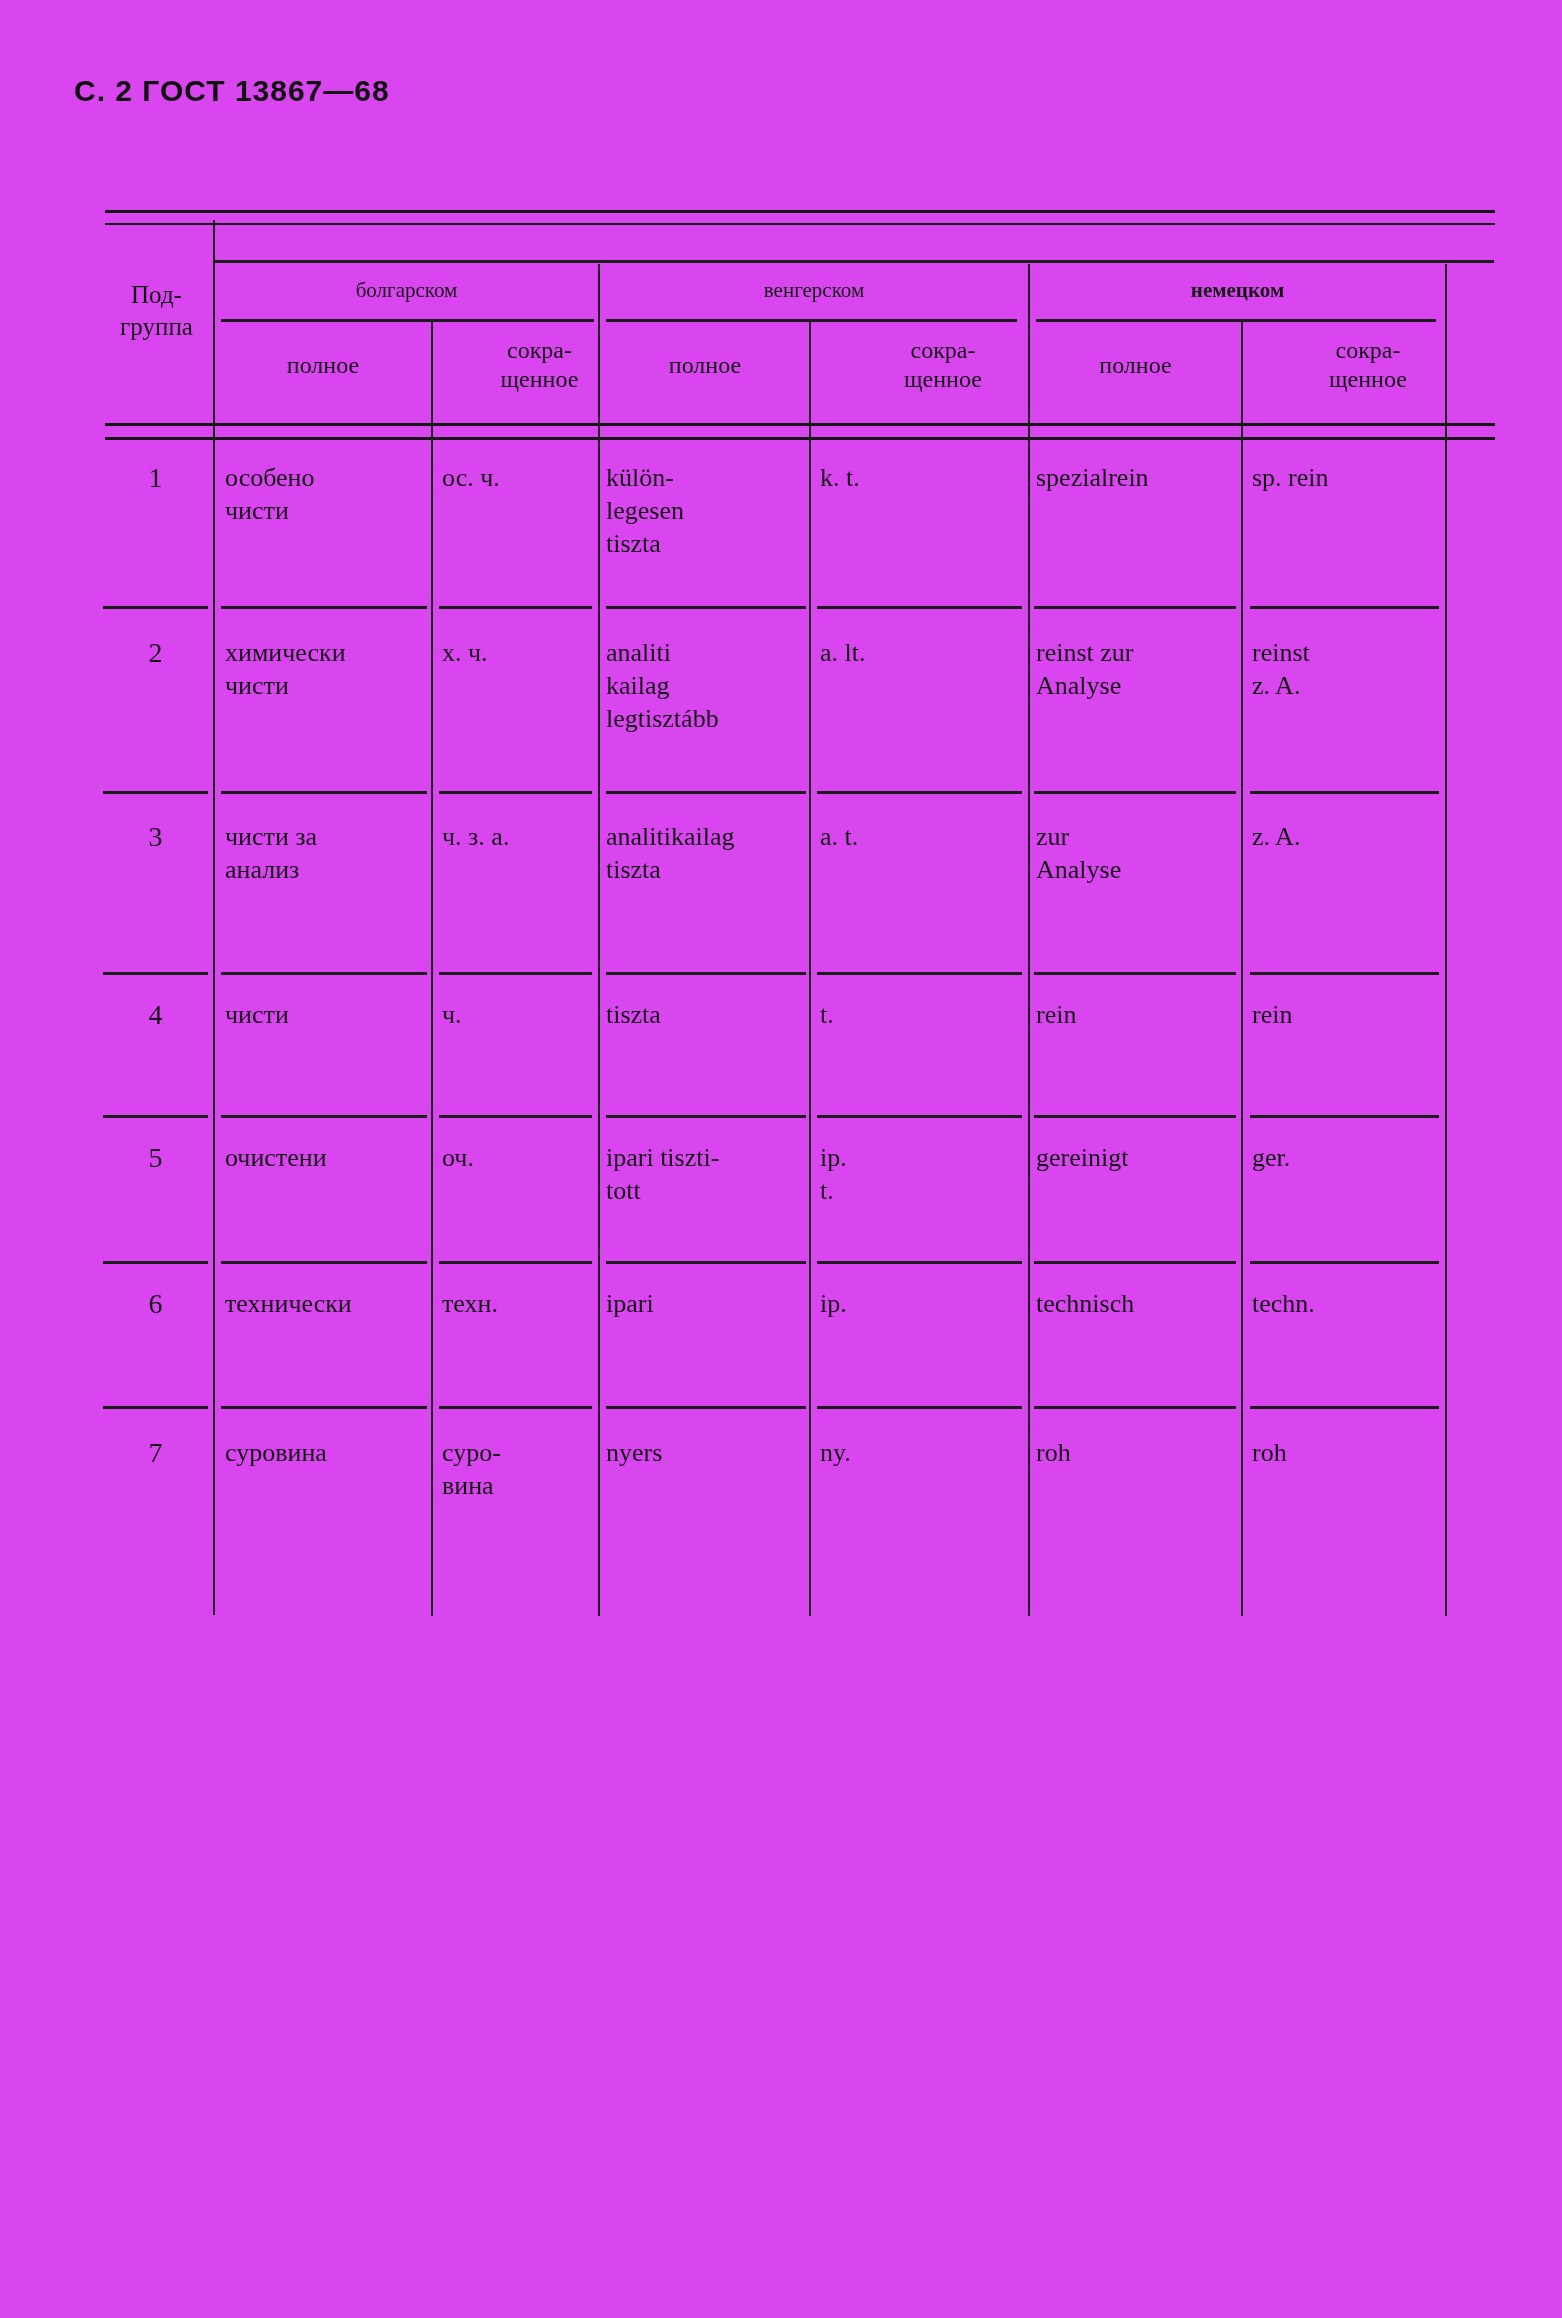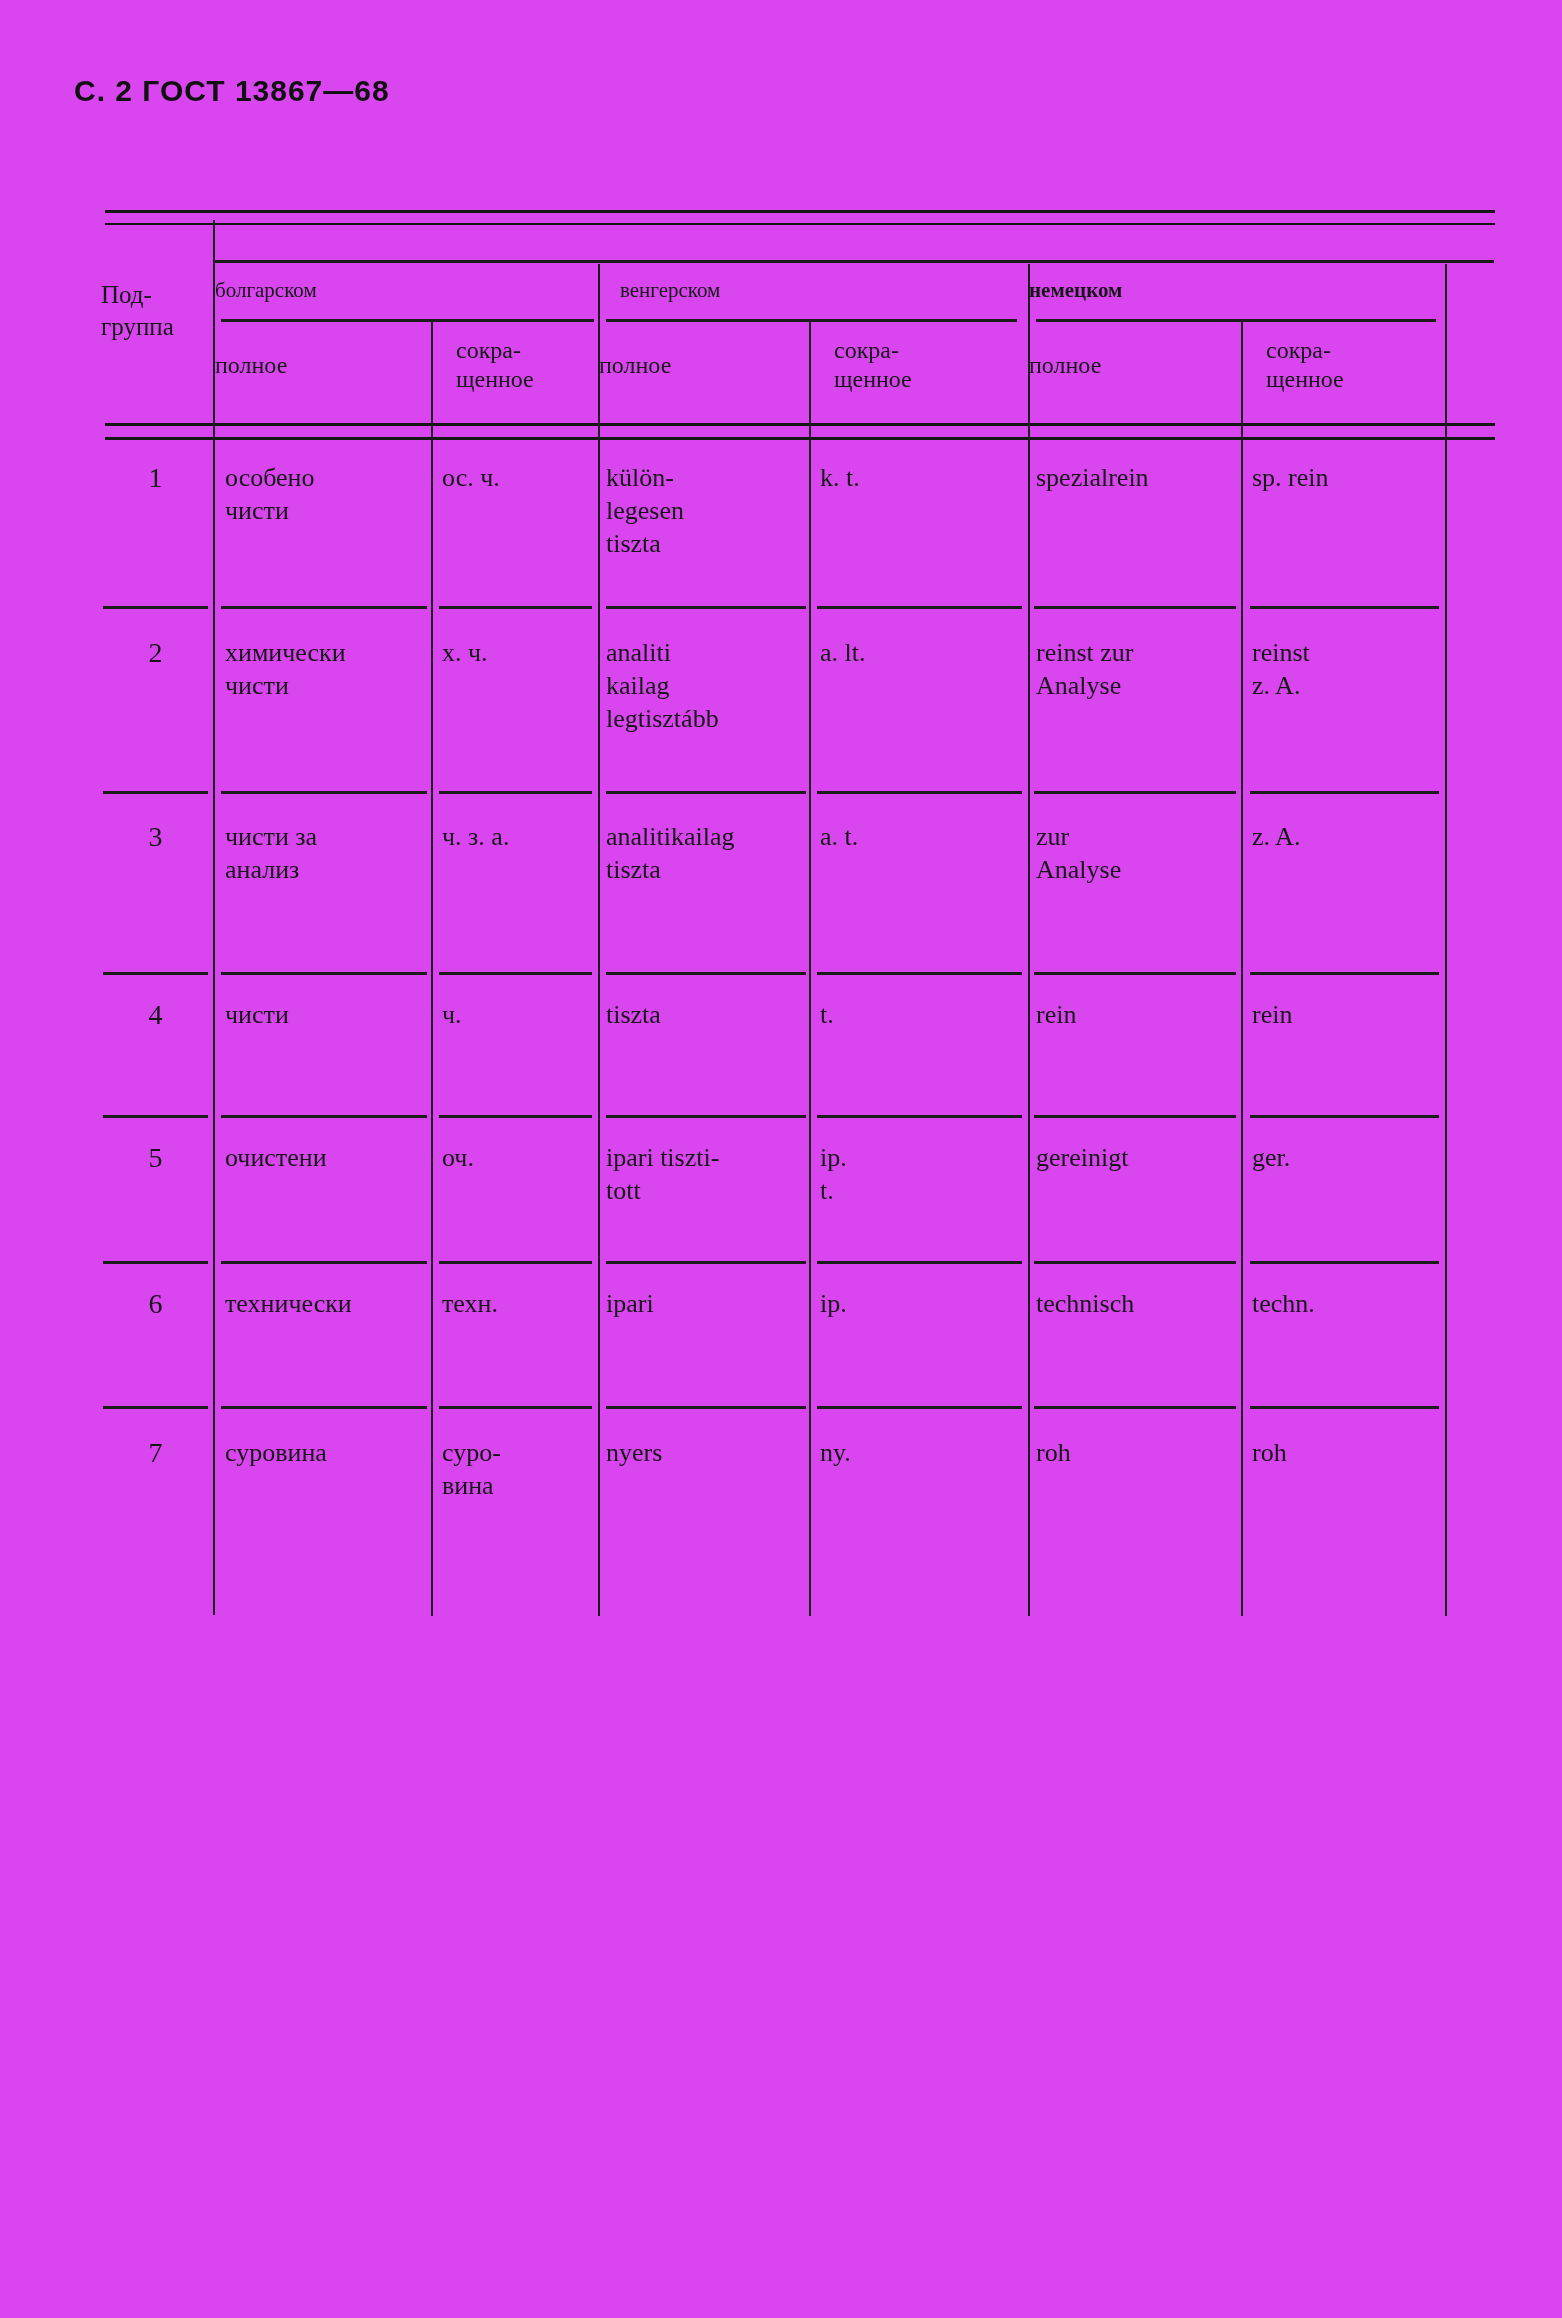--- a/index.html
+++ b/index.html
@@ -37,26 +37,26 @@
   .v{width:1.9px;}
   .v1{left:213px;top:220px;height:1395px;}
   .v2{left:431px;top:322px;height:1294px;}
   .v3{left:598px;top:264px;height:1352px;}
   .v4{left:809px;top:322px;height:1294px;}
   .v5{left:1028px;top:264px;height:1352px;}
   .v6{left:1241px;top:322px;height:1294px;}
   .vR{left:1445px;top:264px;height:1352px;}
   .sep{height:2.9px;}
   
-  .hcell{position:absolute;white-space:pre-line;}
+  .hcell{position:absolute;white-space:pre-line;text-align:center;}
   .degree-label{left:932px;top:227px;width:524px;text-align:right;font-size:25px;}
   .subgroup-label{left:101px;top:279px;width:111px;font-size:25px;line-height:32px;}
   .grp{top:278px;font-size:21px;}
   .grp-bg{left:215px;width:383px;}
-  .grp-hu{left:599px;width:430px;padding-left:21px;}
+  .grp-hu{left:599px;width:430px;}
   .grp-de{left:1029px;width:417px;font-weight:bold;}
   .sub{font-size:24px;line-height:29px;}
   .sub-full{top:351px;}
   .sub-abbr{top:336px;margin-left:24px;}
   .sc-bg-full{left:215px;width:216px;}
   .sc-bg-abbr{left:432px;width:167px;}
   .sc-hu-full{left:599px;width:212px;}
   .sc-hu-abbr{left:810px;width:218px;}
   .sc-de-full{left:1029px;width:213px;}
   .sc-de-abbr{left:1242px;width:204px;}

